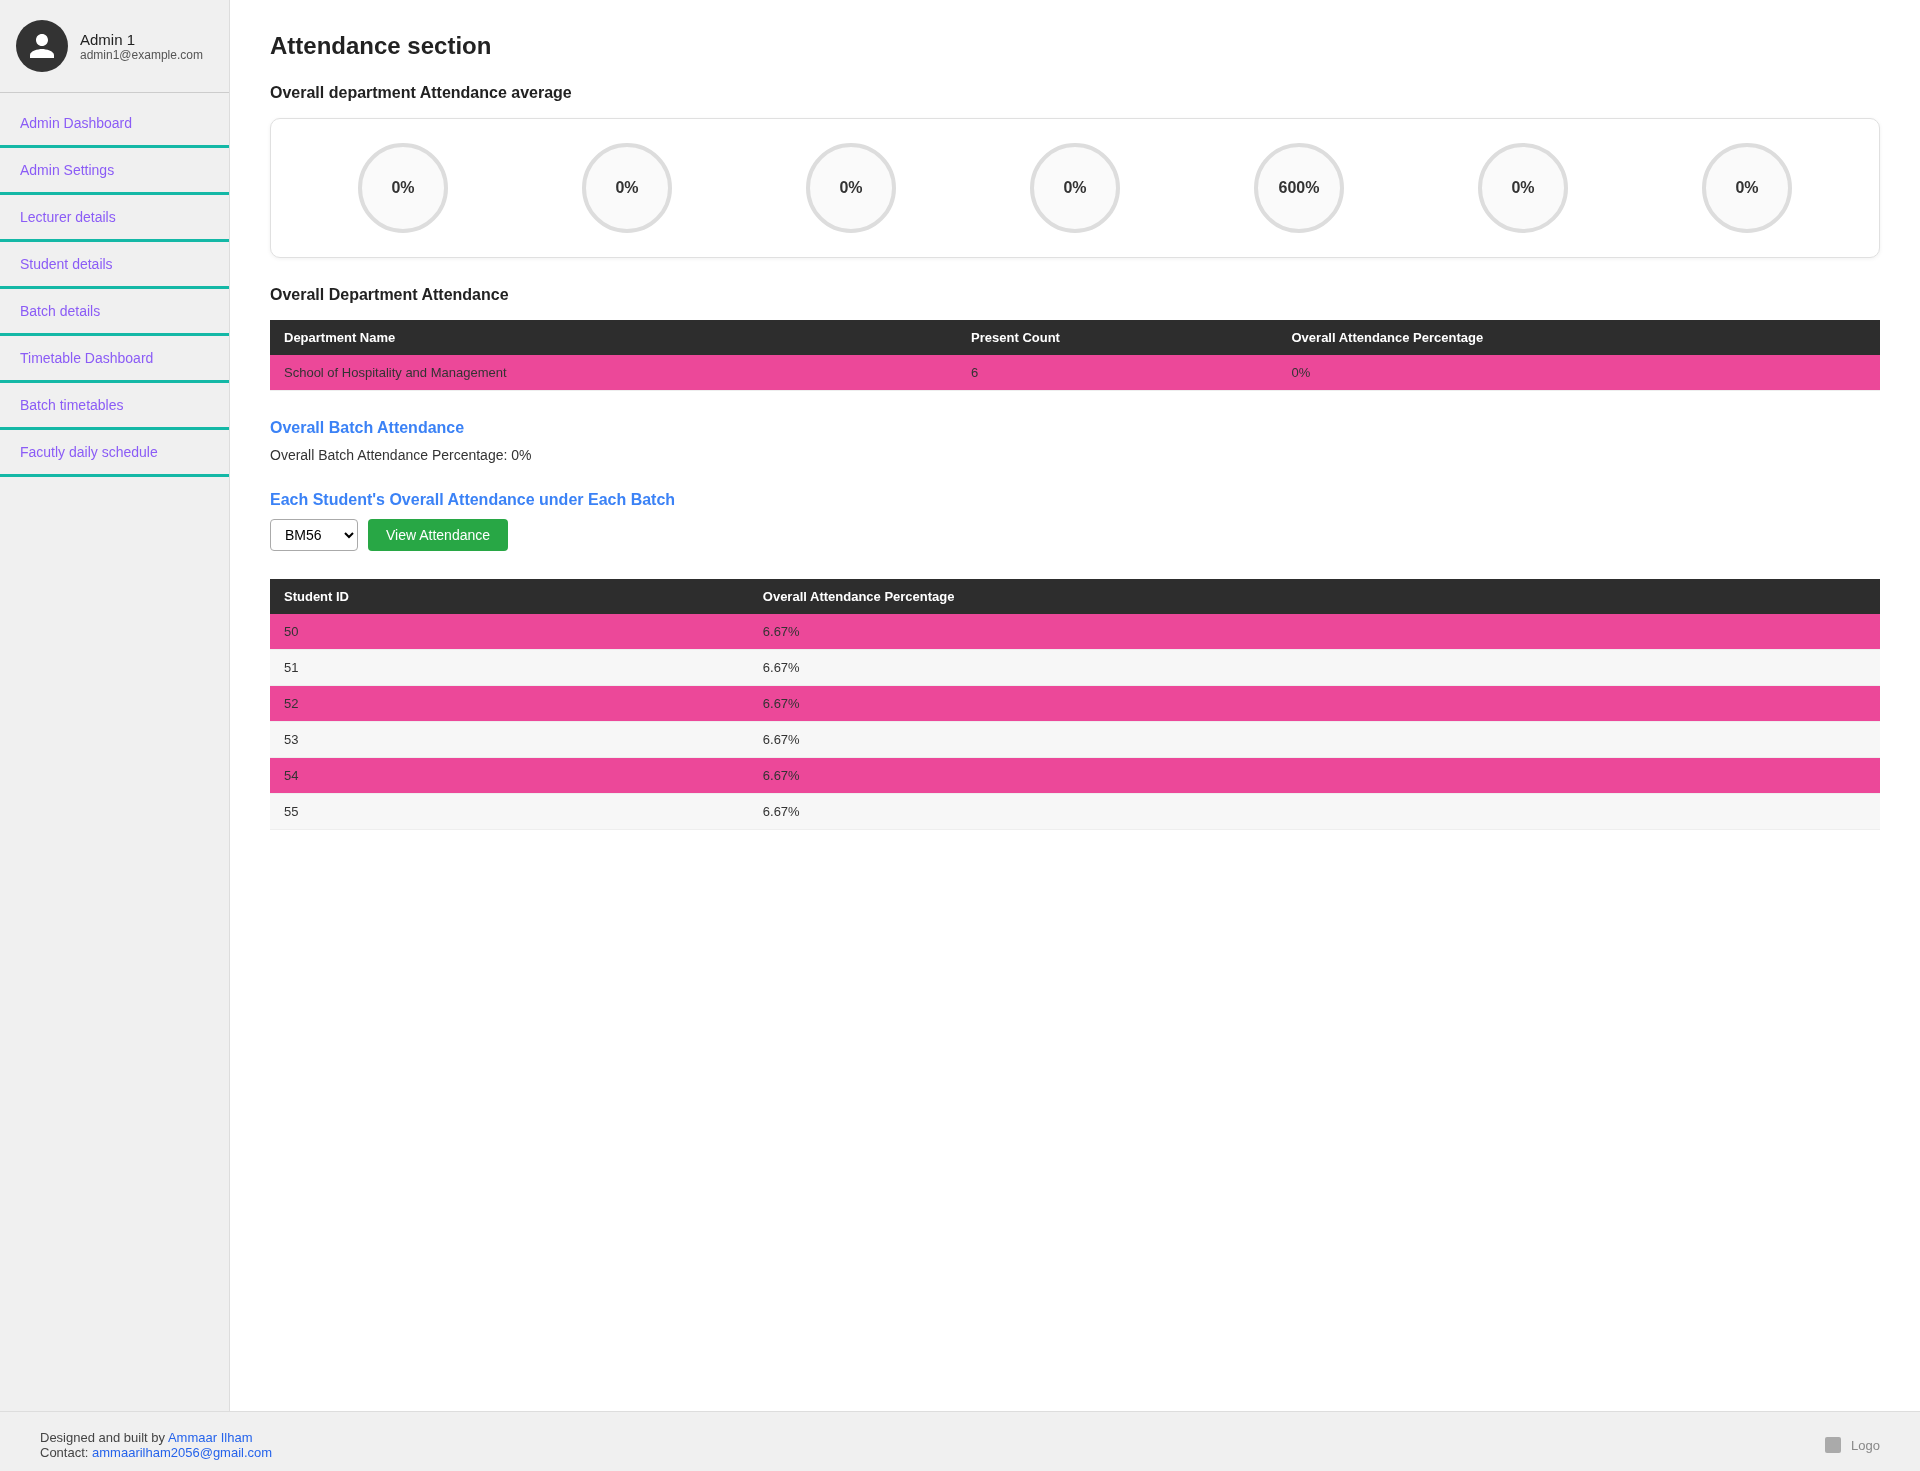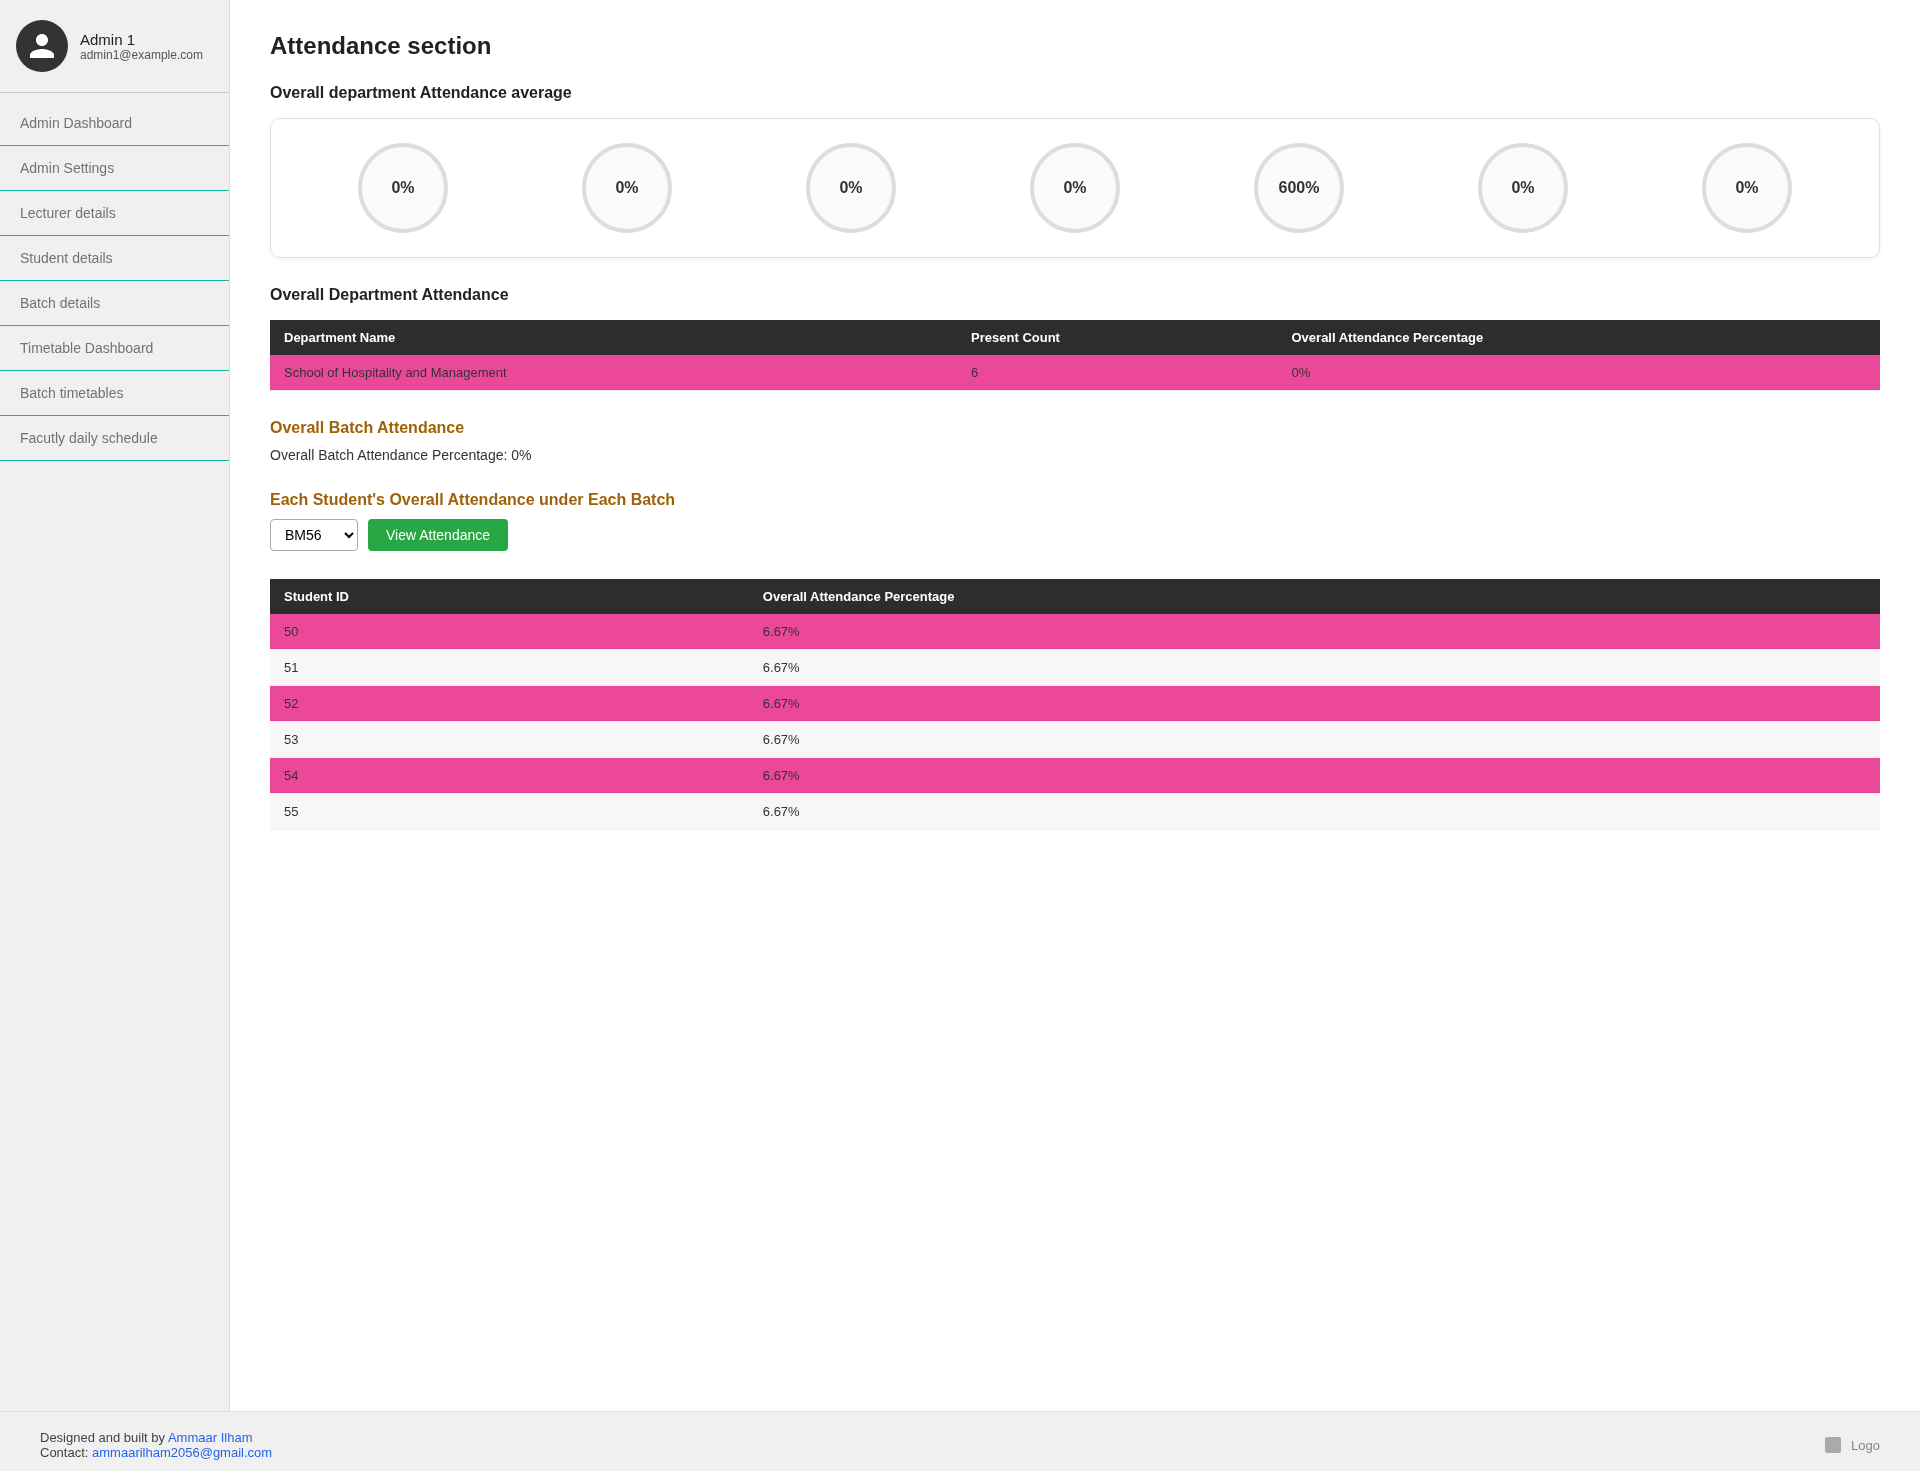--- a/index.html
+++ b/index.html
@@ -34,23 +34,23 @@
       flex-shrink: 0;
     }
     .avatar-circle svg { width: 30px; height: 30px; fill: #fff; }
     .profile-info { display: flex; flex-direction: column; }
     .profile-name { font-weight: normal; font-size: 15px; color: #222; }
     .profile-email { font-size: 12px; color: #555; }
     .sidebar-nav { display: flex; flex-direction: column; margin-top: 8px; }
     .sidebar-item {
       padding: 14px 20px;
       font-size: 14px;
-      color: #737373;
+      color: #8b5cf6;
       cursor: pointer;
-      border-bottom: 1px solid #14b8a6;
+      border-bottom: 3px solid #14b8a6;
       background: transparent;
       text-align: left;
       font-weight: 500;
     }
 
     
     .main-content {
       flex: 1;
       background: #fff;
       padding: 32px 40px;
@@ -124,21 +124,21 @@
       border-bottom: 1px solid #eee;
       background: #ec4899;
     }
     .data-table tr:nth-child(even) td { background: #f7f7f7; }
 
     
     .sub-section { margin-bottom: 28px; }
     .sub-section-title {
       font-size: 16px;
       font-weight: bold;
-      color: #a16207;
+      color: #3b82f6;
       margin-bottom: 10px;
     }
     .sub-section-text {
       font-size: 14px;
       color: #333;
       margin-bottom: 12px;
     }
 
     
     .batch-selector {

